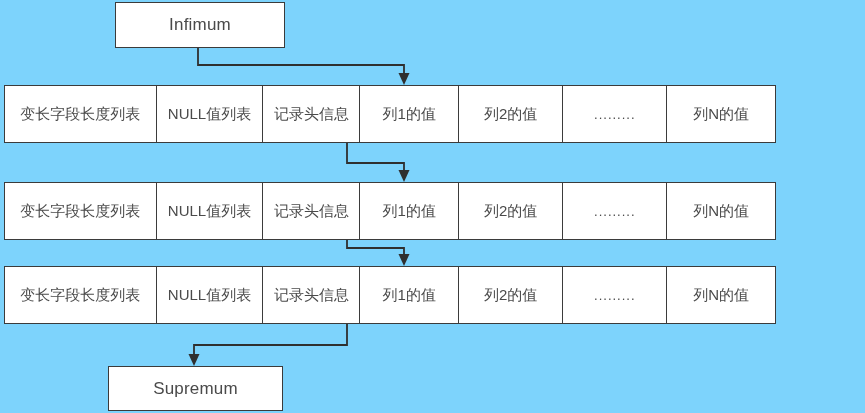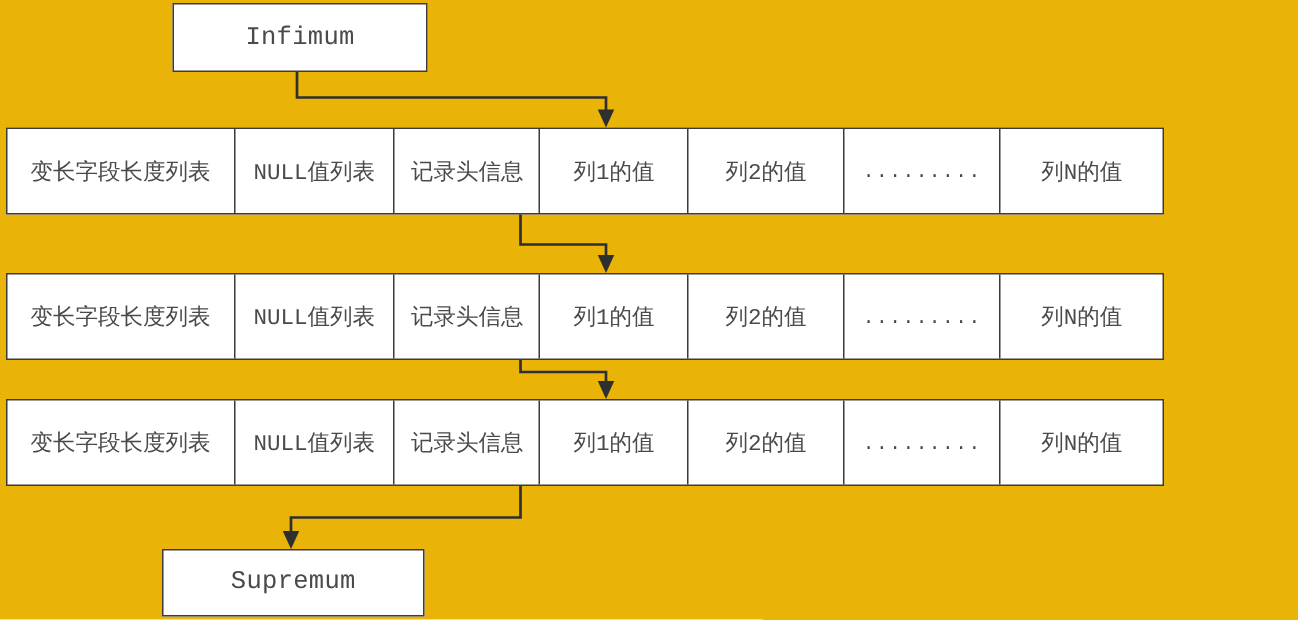--- a/index.html
+++ b/index.html
@@ -7,23 +7,22 @@
     padding: 0;
     background: #ffffff;
   }
   body {
     font-family: "Liberation Sans", "DejaVu Sans", sans-serif;
   }
   #canvas {
     position: relative;
     width: 865px;
     height: 413px;
-    background: #eab308;
+    background: #7dd3fc;
     overflow: hidden;
-    font-family: Liberation Mono, monospace;
   }
 
   
   .endbox {
     position: absolute;
     box-sizing: border-box;
     border: 1.6px solid #3b3b3b;
     background: #ffffff;
     display: flex;
     align-items: center;

